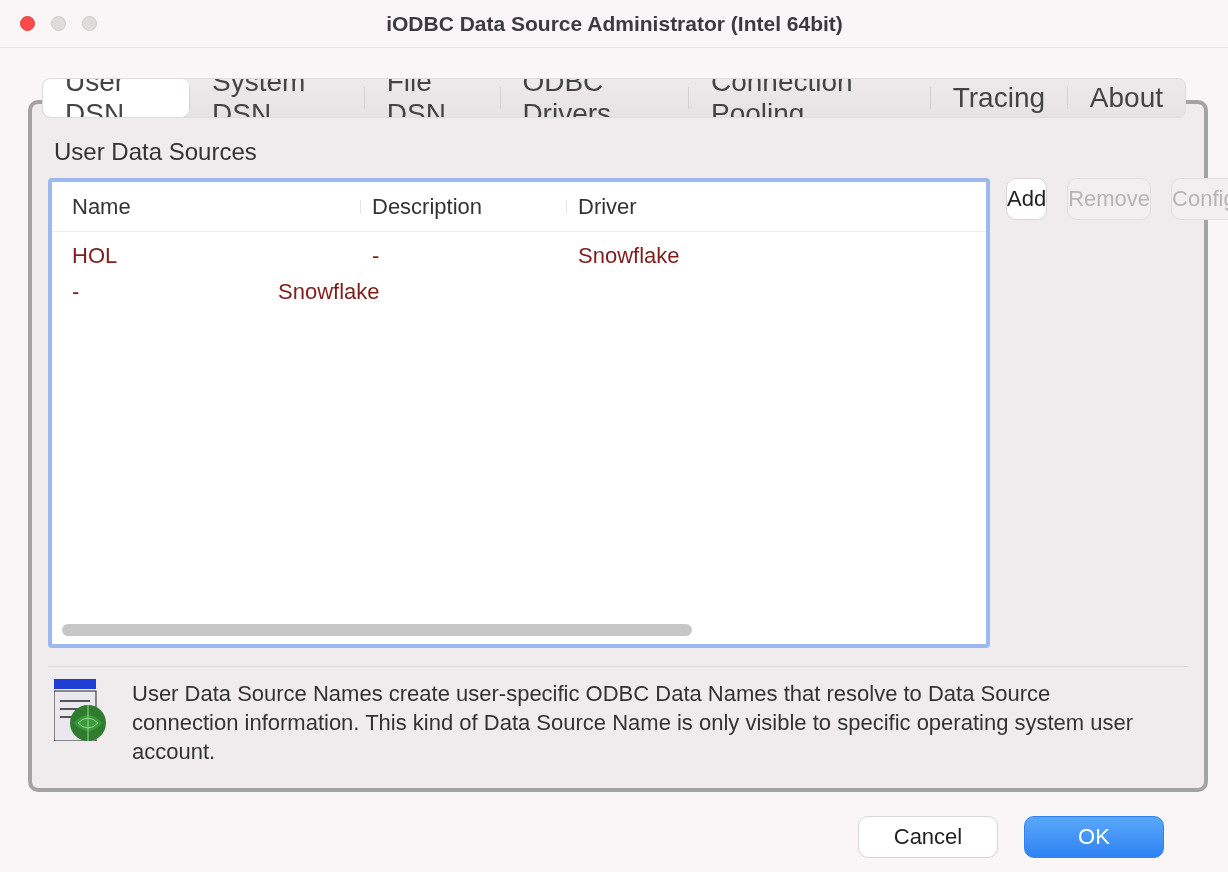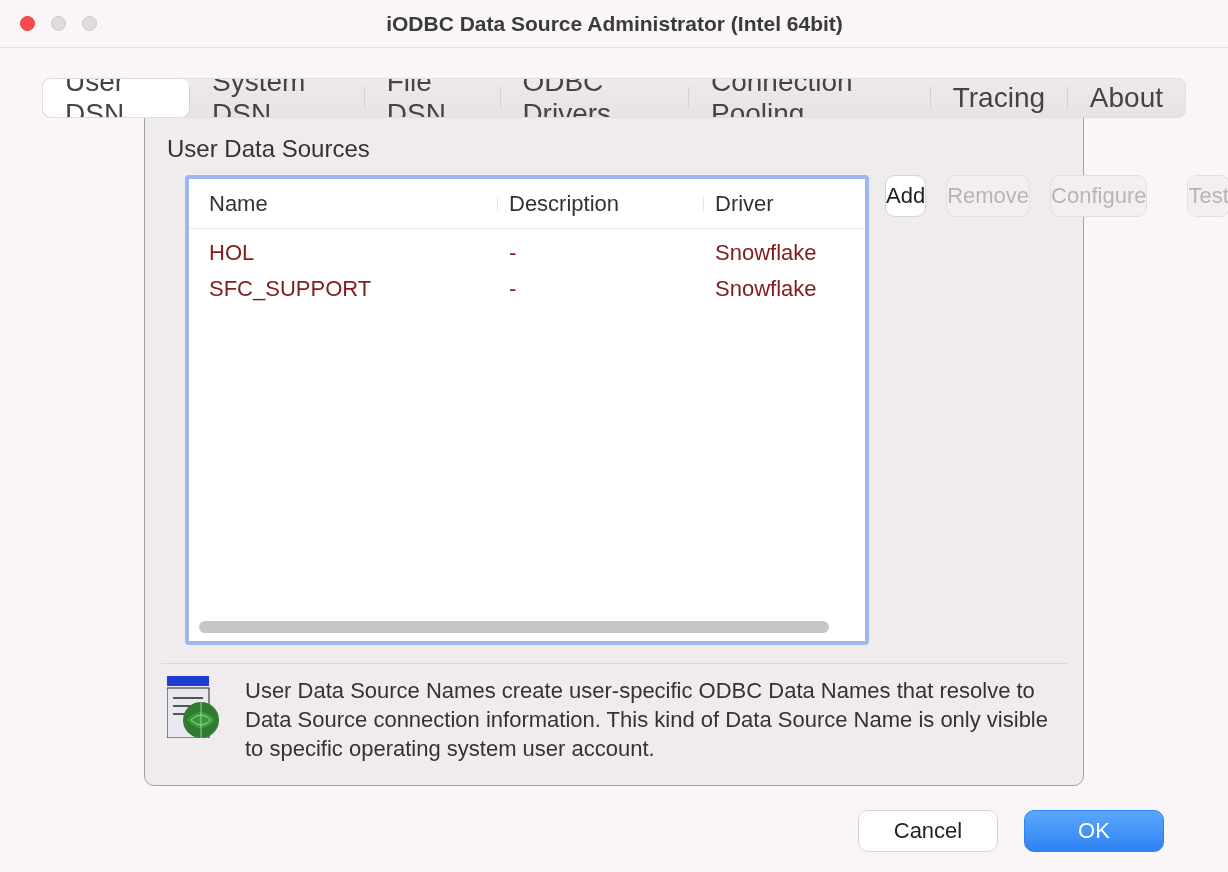--- a/index.html
+++ b/index.html
@@ -70,46 +70,45 @@
       box-shadow: 0 1px 2px rgba(0,0,0,.08);
       font-weight: 500;
     }
     .tab-sep {
       width: 1px;
       background: #d5d1d3;
       margin: 8px 0;
     }
 
     .panel {
-      border: 1px solid #a3a3a3;
+      border: 4px solid #a3a3a3;
       border-radius: 10px;
       background: #f0ecee;
       padding: 28px 16px 16px 16px;
-      width: 940px;
+      width: 1180px;
       margin: 0 auto;
     }
     .panel-title {
       font-size: 24px;
       color: #333;
       margin: 6px 0 12px 6px;
       font-weight: 400;
     }
 
     .mid-row { display: flex; gap: 16px; }
 
     .table-wrap {
       flex: 1;
       border: 4px solid #9cb8ef;
       border-radius: 4px;
       background: #fff;
       height: 470px;
       display: flex;
       flex-direction: column;
       overflow: hidden;
-      margin-left: 24px;
     }
     .thead {
       display: flex;
       align-items: center;
       height: 50px;
       border-bottom: 1px solid #ececec;
       padding: 0 8px;
     }
     .th {
       font-size: 22px;
@@ -277,21 +276,20 @@
           <div class="th col-desc">Description</div>
           <div class="th col-drv">Driver</div>
         </div>
         <div class="tbody">
           <div class="trow">
             <div class="td col-name">HOL</div>
             <div class="td col-desc">-</div>
             <div class="td col-drv">Snowflake</div>
           </div>
           <div class="trow">
-            <div class="td col-name">SFC_SUPPORT</div>
             <div class="td col-desc">-</div>
             <div class="td col-drv">Snowflake</div>
           </div>
         </div>
         <div class="hscroll-track">
           <div class="hscroll-thumb"></div>
         </div>
       </div>
 
       <div class="side-buttons">

